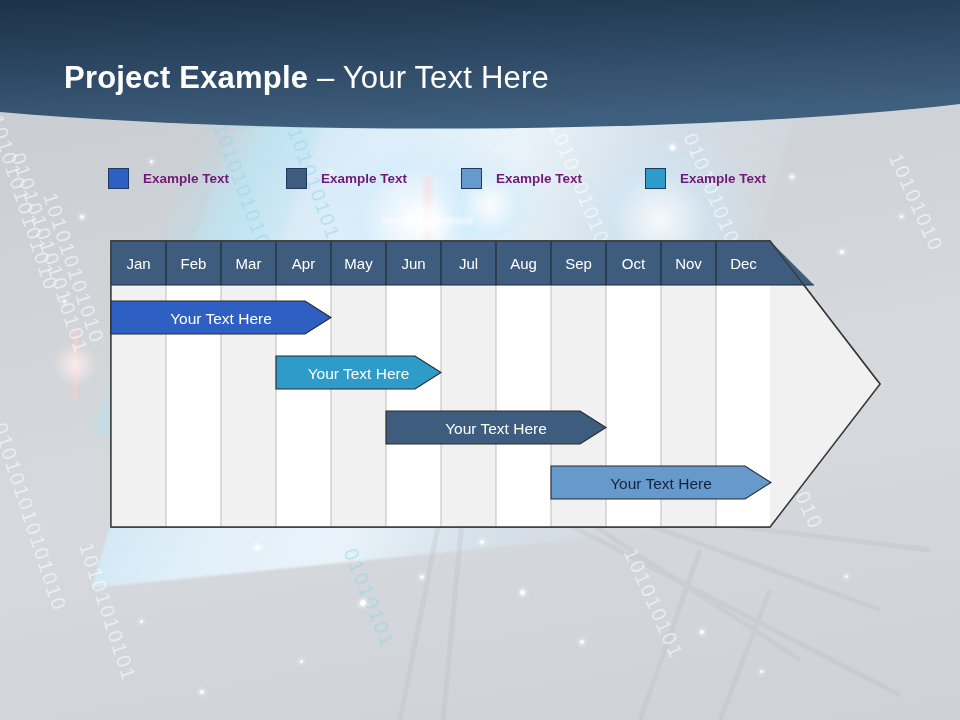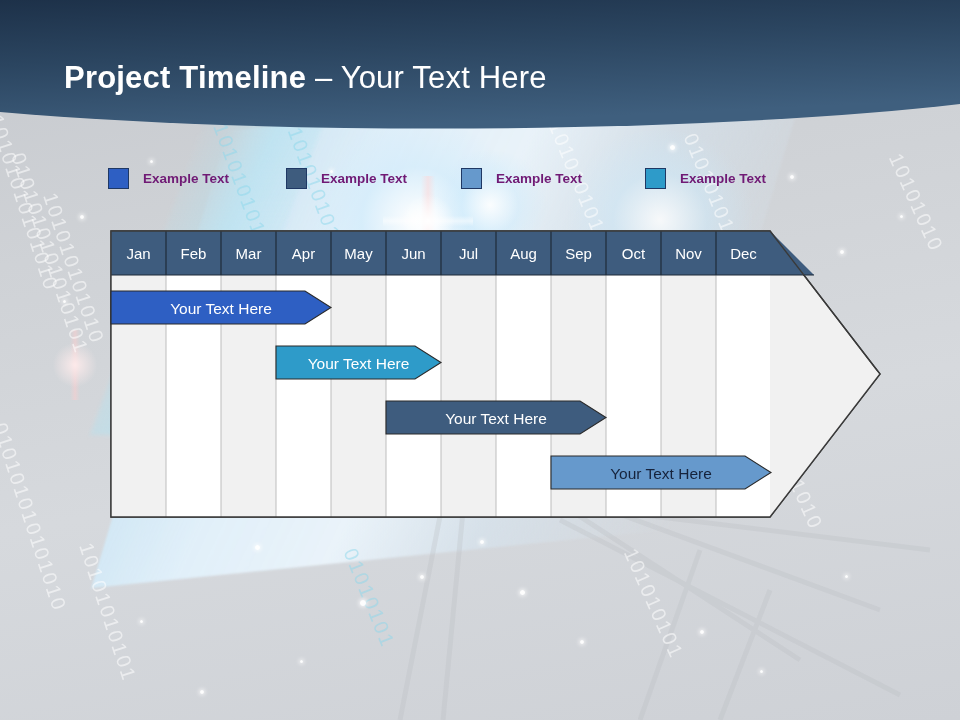--- a/index.html
+++ b/index.html
@@ -87,21 +87,21 @@
   .title .b{ font-weight:bold; }
   .title .n{ font-weight:normal; }
 
   
   .legend{ position:absolute; left:108px; top:168px; width:720px; height:30px; }
   .leg-item{ position:absolute; display:flex; align-items:center; }
   .leg-sq{ width:21px; height:21px; border:1px solid #1f3864; flex:0 0 auto; }
   .leg-tx{ margin-left:14px; font-size:13.5px; font-weight:bold; color:#701a75; white-space:nowrap; }
 
   
-  #chart{ position:absolute; left:110px; top:230px; width:772px; height:248px;text-align:right; }
+  #chart{ position:absolute; left:110px; top:240px; width:772px; height:248px;text-align:right; }
   #chart svg{ display:block; overflow:visible; }
   .hdr-txt{ font-size:15px; fill:#ffffff; font-family:"Liberation Sans", sans-serif; }
   .bar-txt{ font-size:15.5px; font-family:"Liberation Sans", sans-serif; }
 </style>
 </head>
 <body>
 
 <div id="slide">
 
   <div class="bg-base"></div>
@@ -171,21 +171,21 @@
           <stop offset="0%" stop-color="#1d3149"></stop>
           <stop offset="45%" stop-color="#2b4560"></stop>
           <stop offset="100%" stop-color="#3f5f7e"></stop>
         </linearGradient>
       </defs>
       <path d="M0,0 H960 V104 C720,132 300,138 0,112 Z" fill="url(#bannerGrad)"></path>
     </svg>
   </div>
 
   <div class="title">
-    <span class="b">Project Timeline</span><span class="n"> – </span><span class="n">Your Text Here</span>
+    <span class="b">Project Example</span><span class="n"> – </span><span class="n">Your Text Here</span>
   </div>
 
   <div class="legend">
     <div class="leg-item" id="leg0" style="left: 0px;">
       <span class="leg-sq" id="sq0" style="background: rgb(46, 95, 195);"></span>
       <span class="leg-tx">Example Text</span>
     </div>
     <div class="leg-item" id="leg1" style="left: 178px;">
       <span class="leg-sq" id="sq1" style="background: rgb(62, 92, 126);"></span>
       <span class="leg-tx">Example Text</span>

